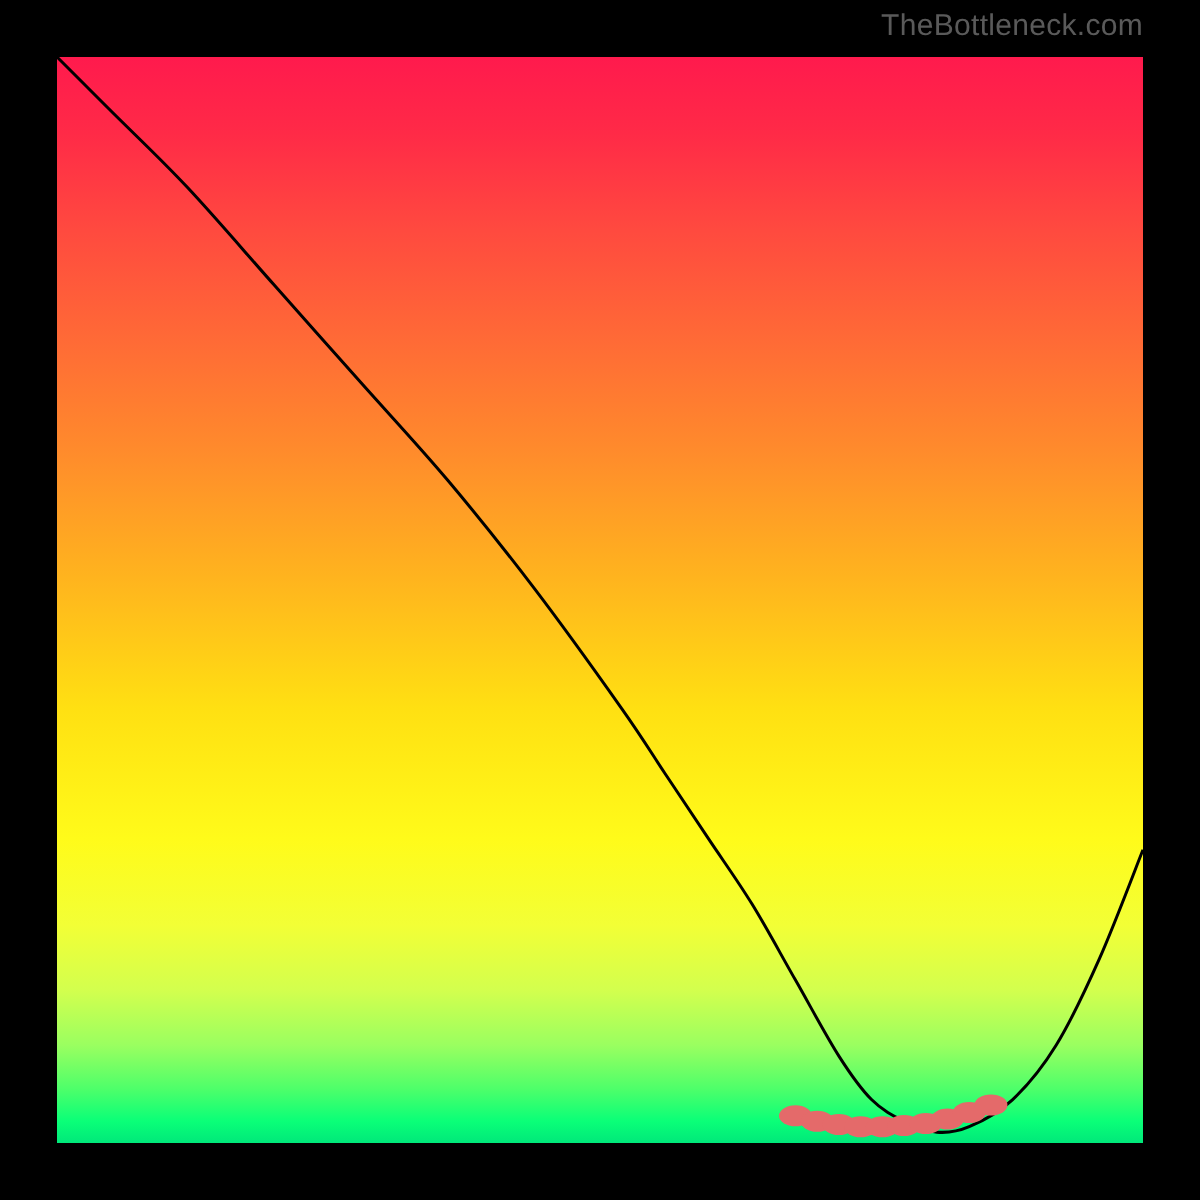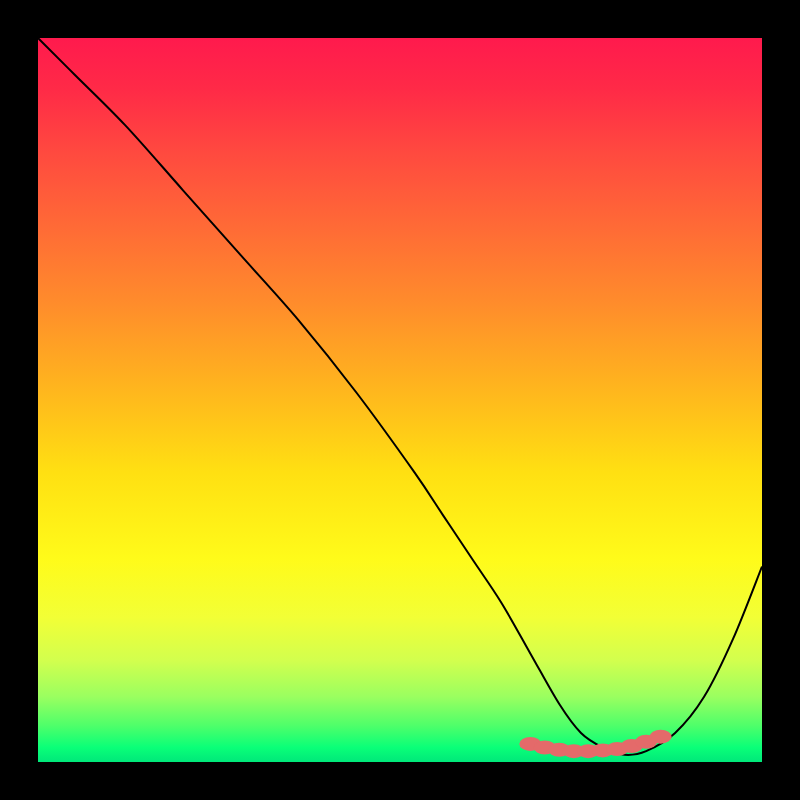--- a/index.html
+++ b/index.html
@@ -68,20 +68,21 @@
   .marker {
     fill: #e46a6a;
     stroke: none;
   }
 </style>
 </head>
 <body>
 
 <div class="frame">
 
+  <div class="attribution">TheBottleneck.com</div>
 
   <div class="plot-area">
     <svg class="curve" viewBox="0 0 724 724" preserveAspectRatio="none">
       <path id="main-curve" class="curve-path" d="M 0 0 C 6.033333333333334 6.033333333333341, 21.720000000000006 21.72000000000005, 36.2 36.200000000000045 C 50.68 50.68000000000004, 68.78 67.57333333333334, 86.88 86.88 C 104.97999999999999 106.18666666666665, 125.49333333333334 130.31999999999996, 144.8 152.03999999999996 C 164.10666666666668 173.75999999999996, 183.41333333333336 195.48000000000005, 202.72000000000003 217.20000000000005 C 222.0266666666667 238.92000000000004, 241.33333333333331 259.43333333333334, 260.64 282.36 C 279.94666666666666 305.2866666666667, 299.25333333333333 329.42, 318.56 354.76 C 337.8666666666667 380.09999999999997, 362 413.88666666666666, 376.48 434.4 C 390.96000000000004 454.9133333333333, 395.78666666666675 463.35999999999996, 405.44000000000005 477.84 C 415.09333333333336 492.32, 424.74666666666667 506.79999999999995, 434.4 521.28 C 444.0533333333333 535.76, 453.70666666666665 549.0333333333333, 463.36 564.72 C 473.0133333333334 580.4066666666668, 482.66666666666674 598.5066666666667, 492.32000000000005 615.4 C 501.97333333333336 632.2933333333333, 512.8333333333333 652.8066666666667, 521.28 666.08 C 529.7266666666667 679.3533333333334, 535.76 687.8, 543 695.04 C 550.24 702.28, 557.48 705.9, 564.72 709.52 C 571.96 713.14, 579.2 716.1566666666666, 586.44 716.76 C 593.6800000000001 717.3633333333333, 599.7133333333334 716.76, 608.16 713.14 C 616.6066666666666 709.52, 627.4666666666667 704.0899999999999, 637.12 695.04 C 646.7733333333333 685.99, 656.4266666666667 674.5266666666666, 666.08 658.84 C 675.7333333333333 643.1533333333334, 685.3866666666667 622.64, 695.04 600.92 C 704.6933333333333 579.1999999999999, 719.1733333333333 540.5866666666666, 724 528.52"></path>
       <g id="marker-group">
           <ellipse cx="492.32000000000005" cy="705.9" rx="11" ry="7" class="marker"></ellipse>
           <ellipse cx="506.79999999999995" cy="709.52" rx="11" ry="7" class="marker"></ellipse>
           <ellipse cx="521.28" cy="711.692" rx="11" ry="7" class="marker"></ellipse>
           <ellipse cx="535.76" cy="713.14" rx="11" ry="7" class="marker"></ellipse>
           <ellipse cx="550.24" cy="713.14" rx="11" ry="7" class="marker"></ellipse>

